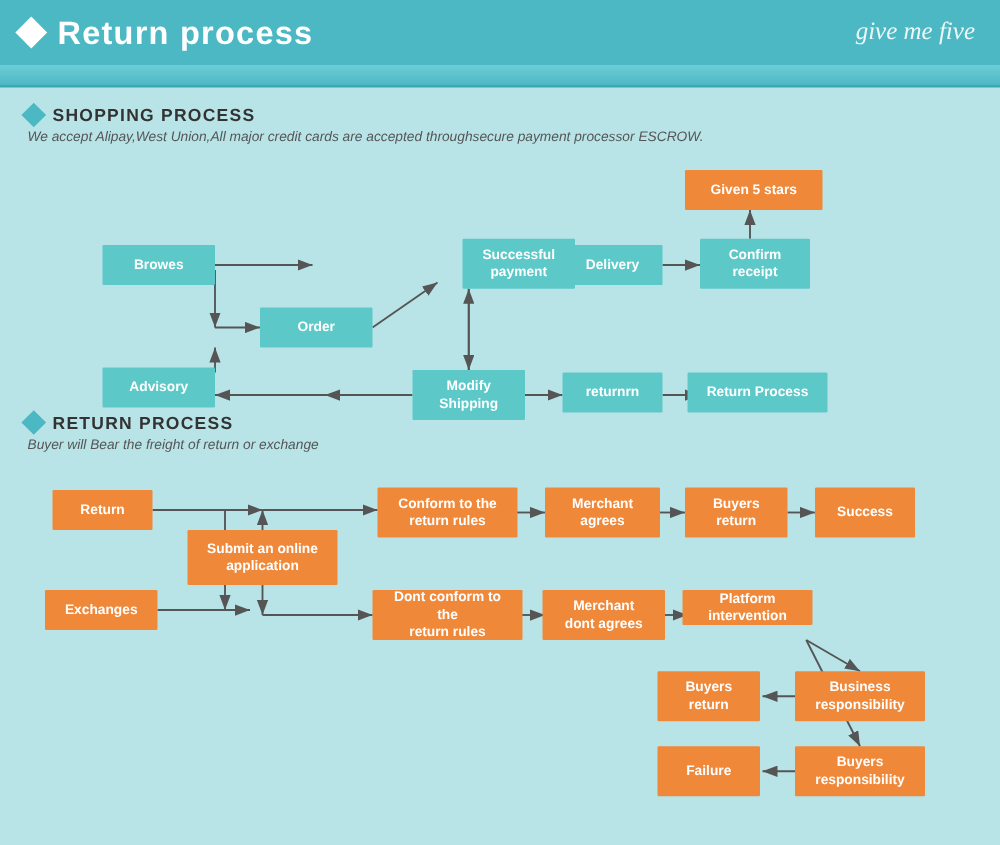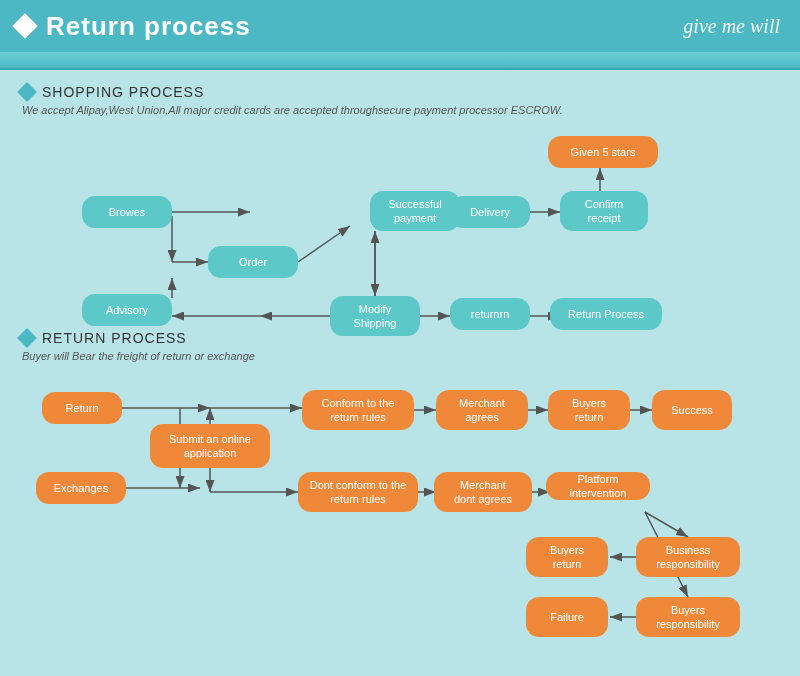--- a/index.html
+++ b/index.html
@@ -68,41 +68,41 @@
     .section-diamond {
       width: 14px;
       height: 14px;
       background: #4cb8c4;
       transform: rotate(45deg);
       margin-right: 8px;
       flex-shrink: 0;
     }
     .section-title {
       font-size: 14px;
-      font-weight: normal;
+      font-weight: bold;
       color: #333;
       letter-spacing: 1px;
     }
     .section-desc {
       font-size: 11px;
       color: #555;
       margin-bottom: 10px;
       margin-left: 2px;
       font-style: italic;
     }
 
     
     .box {
       display: inline-flex;
       align-items: center;
       justify-content: center;
       text-align: center;
-      border-radius: 13px;
+      border-radius: 1px;
       font-size: 11px;
-      font-weight: normal;
+      font-weight: bold;
       padding: 4px 8px;
       line-height: 1.3;
       position: absolute;
     }
     .box-teal {
       background: #5cc8c8;
       color: white;
     }
     .box-orange {
       background: #f0883a;
@@ -138,21 +138,21 @@
       fill: none;
       marker-end: url(#arrowhead);
     }
   </style>
 </head>
 <body>
 
 <div class="header">
   <div class="header-diamond"></div>
   <span class="header-title">Return process</span>
-  <span class="header-logo">give me will</span>
+  <span class="header-logo">give me five</span>
 </div>
 <div class="ribbon-bar"></div>
 
 <div class="content">
 
   <div class="section-header">
     <div class="section-diamond"></div>
     <span class="section-title">SHOPPING PROCESS</span>
   </div>
   <div class="section-desc">We accept Alipay,West Union,All major credit cards are accepted throughsecure payment processor ESCROW.</div>

